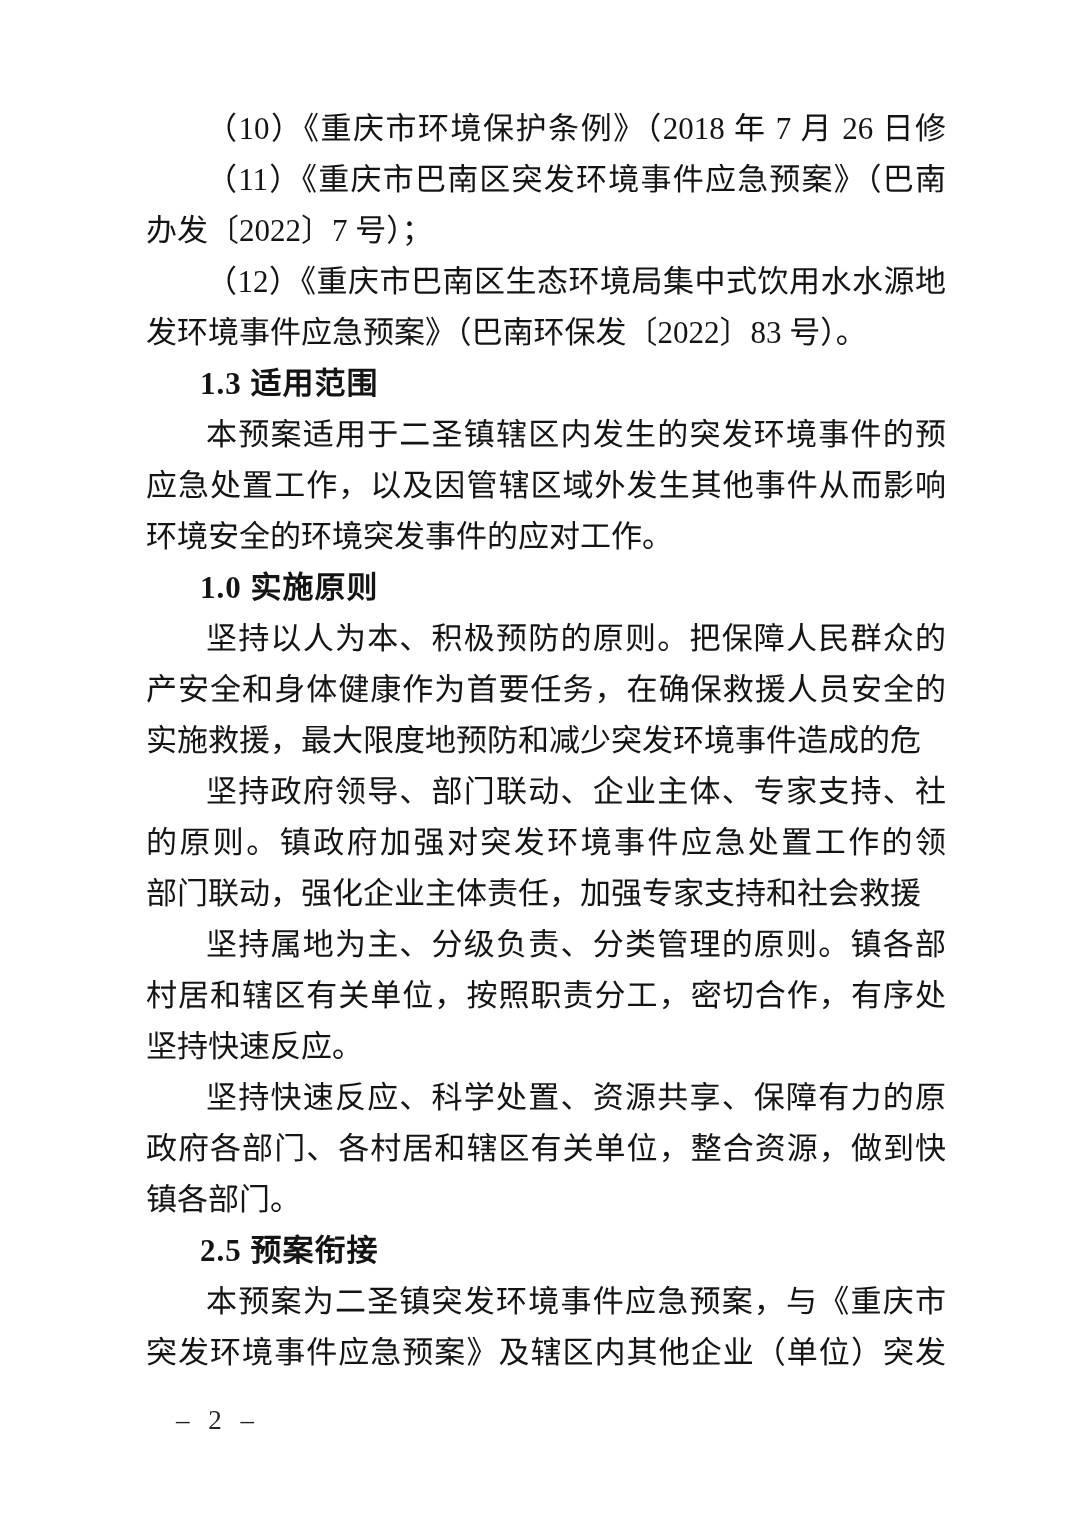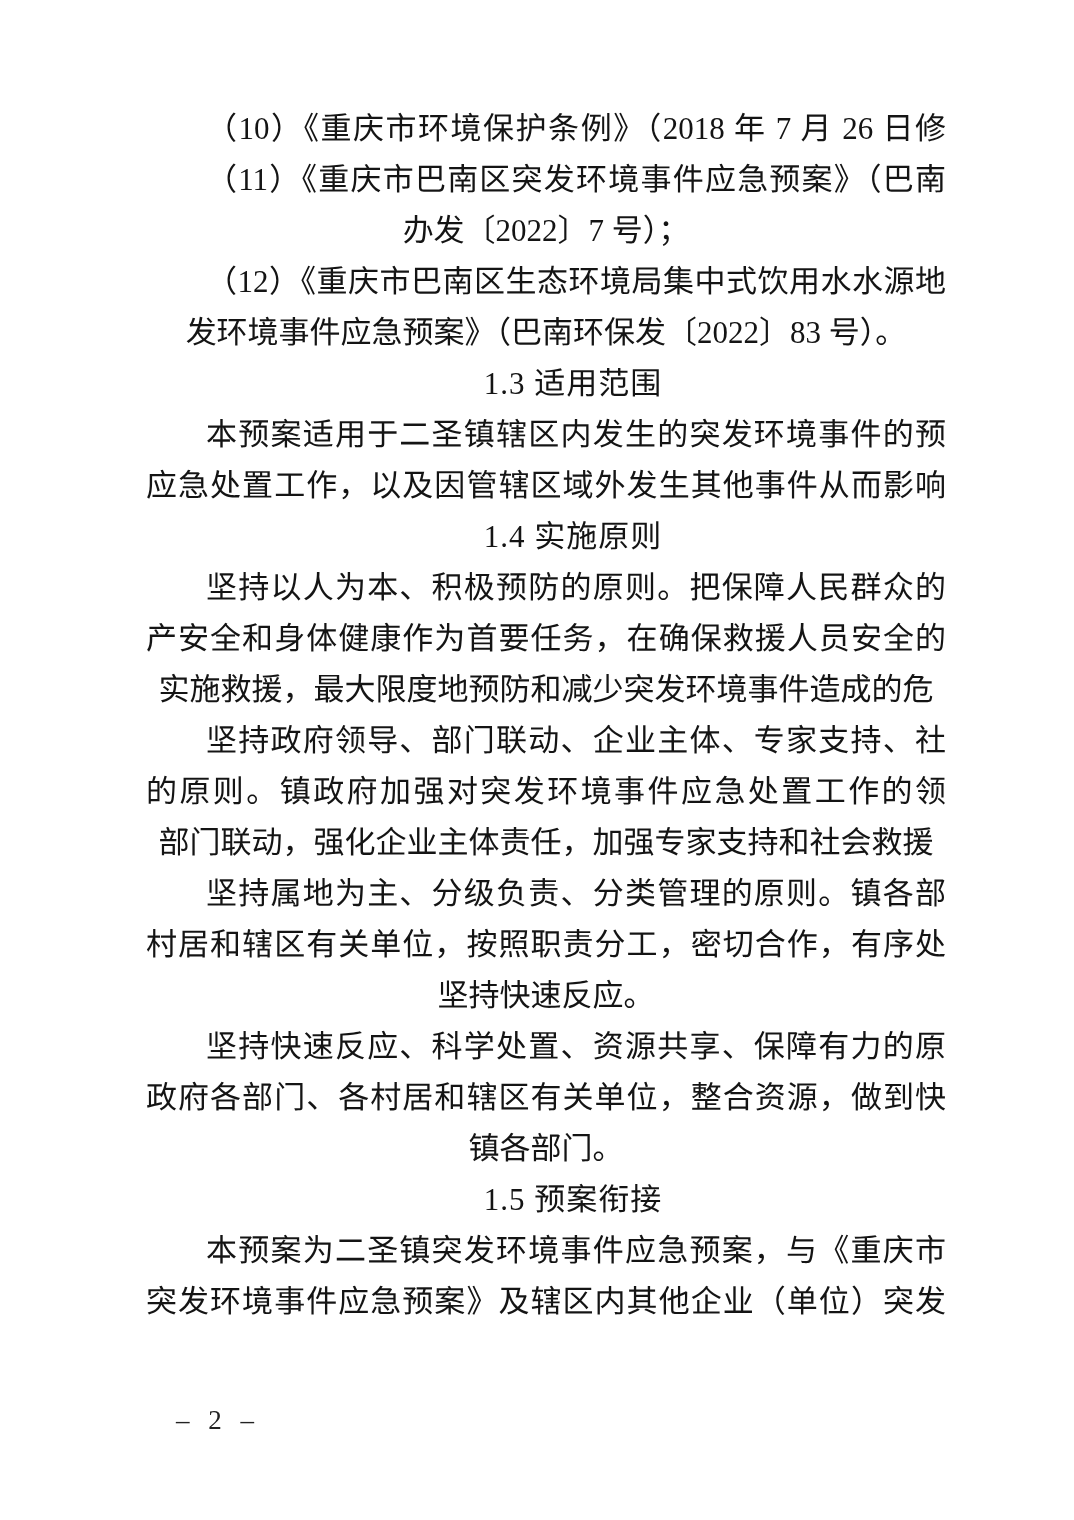--- a/index.html
+++ b/index.html
@@ -21,32 +21,32 @@
     left: 146px;
     top: 103px;
     width: 800px;
   }
   .line {
     height: 51px;
     line-height: 51px;
     font-size: 31px;
     white-space: normal;
     overflow: hidden;
-    text-align: center;
+    text-align: left;
   }
   .line.just {
     text-align: justify;
     text-align-last: justify;
     text-justify: inter-character;
   }
   .line.ind {
     text-indent: 60px;
   }
   .line.h {
-    font-weight: normal;
+    font-weight: bold;
     text-indent: 54px;
     letter-spacing: 1px;
   }
   .footer {
     position: absolute;
     left: 176px;
     top: 1404px;
     font-size: 27px;
     line-height: 32px;
     letter-spacing: 6px;
@@ -59,31 +59,32 @@
 <div class="page">
   <div class="content">
       <div class="line ind just">（10）《重庆市环境保护条例》（2018 年 7 月 26 日修正）；</div>
       <div class="line ind just">（11）《重庆市巴南区突发环境事件应急预案》（巴南府</div>
       <div class="line">办发〔2022〕7 号）；</div>
       <div class="line ind just">（12）《重庆市巴南区生态环境局集中式饮用水水源地突</div>
       <div class="line">发环境事件应急预案》（巴南环保发〔2022〕83 号）。</div>
       <div class="line h">1.3 适用范围</div>
       <div class="line ind just">本预案适用于二圣镇辖区内发生的突发环境事件的预防和</div>
       <div class="line just">应急处置工作，以及因管辖区域外发生其他事件从而影响二圣镇</div>
-      <div class="line h">1.4 实施原则</div>
+      <div class="line">环境安全的环境突发事件的应对工作。</div>
+      <div class="line h">1.0 实施原则</div>
       <div class="line ind just">坚持以人为本、积极预防的原则。把保障人民群众的生命财</div>
       <div class="line just">产安全和身体健康作为首要任务，在确保救援人员安全的前提下</div>
       <div class="line">实施救援，最大限度地预防和减少突发环境事件造成的危害。</div>
       <div class="line ind just">坚持政府领导、部门联动、企业主体、专家支持、社会救援</div>
       <div class="line just">的原则。镇政府加强对突发环境事件应急处置工作的领导，协调</div>
       <div class="line">部门联动，强化企业主体责任，加强专家支持和社会救援力度。</div>
       <div class="line ind just">坚持属地为主、分级负责、分类管理的原则。镇各部门、各</div>
       <div class="line just">村居和辖区有关单位，按照职责分工，密切合作，有序处置各类</div>
       <div class="line">坚持快速反应。</div>
       <div class="line ind just">坚持快速反应、科学处置、资源共享、保障有力的原则。镇</div>
       <div class="line just">政府各部门、各村居和辖区有关单位，整合资源，做到快速响应，</div>
       <div class="line">镇各部门。</div>
-      <div class="line h">1.5 预案衔接</div>
+      <div class="line h">2.5 预案衔接</div>
       <div class="line ind just">本预案为二圣镇突发环境事件应急预案，与《重庆市巴南区</div>
       <div class="line just">突发环境事件应急预案》及辖区内其他企业（单位）突发环境应</div>
     </div>
   <div class="footer">– 2 –</div>
 </div>
 
 </body></html>

